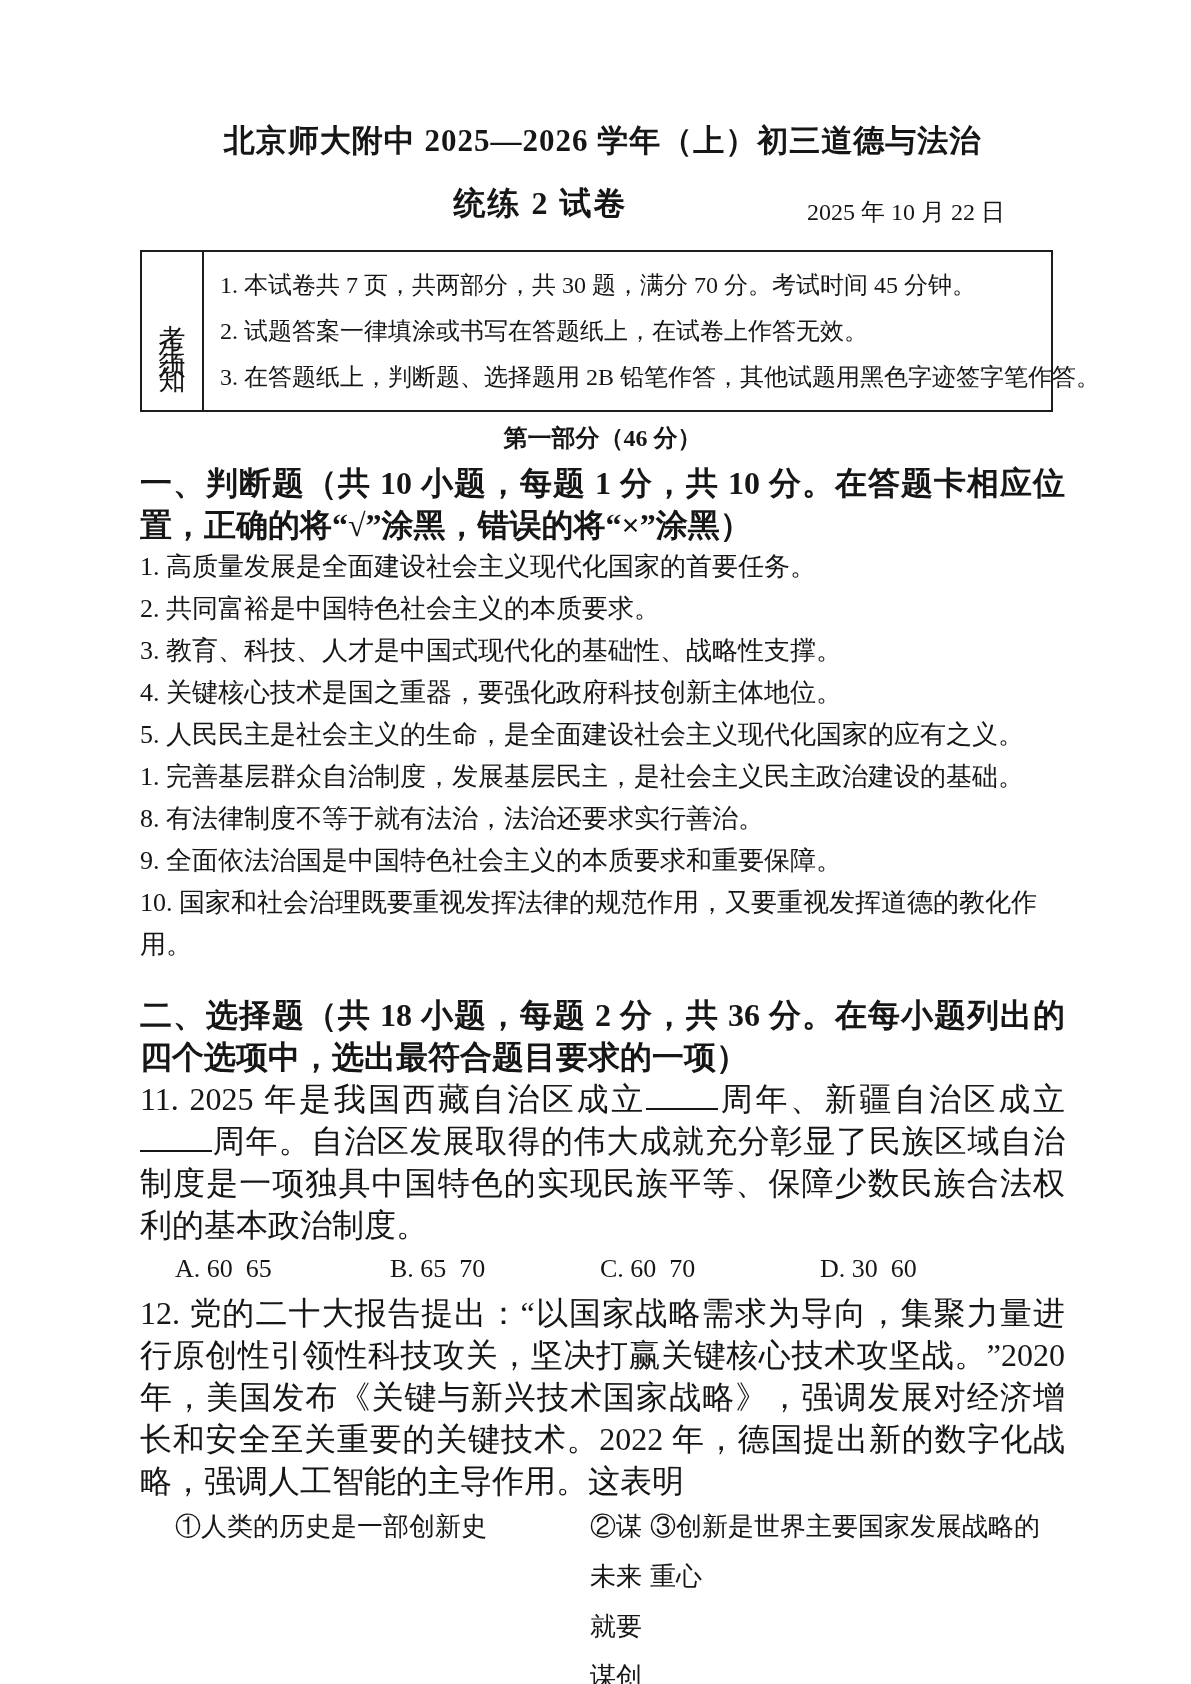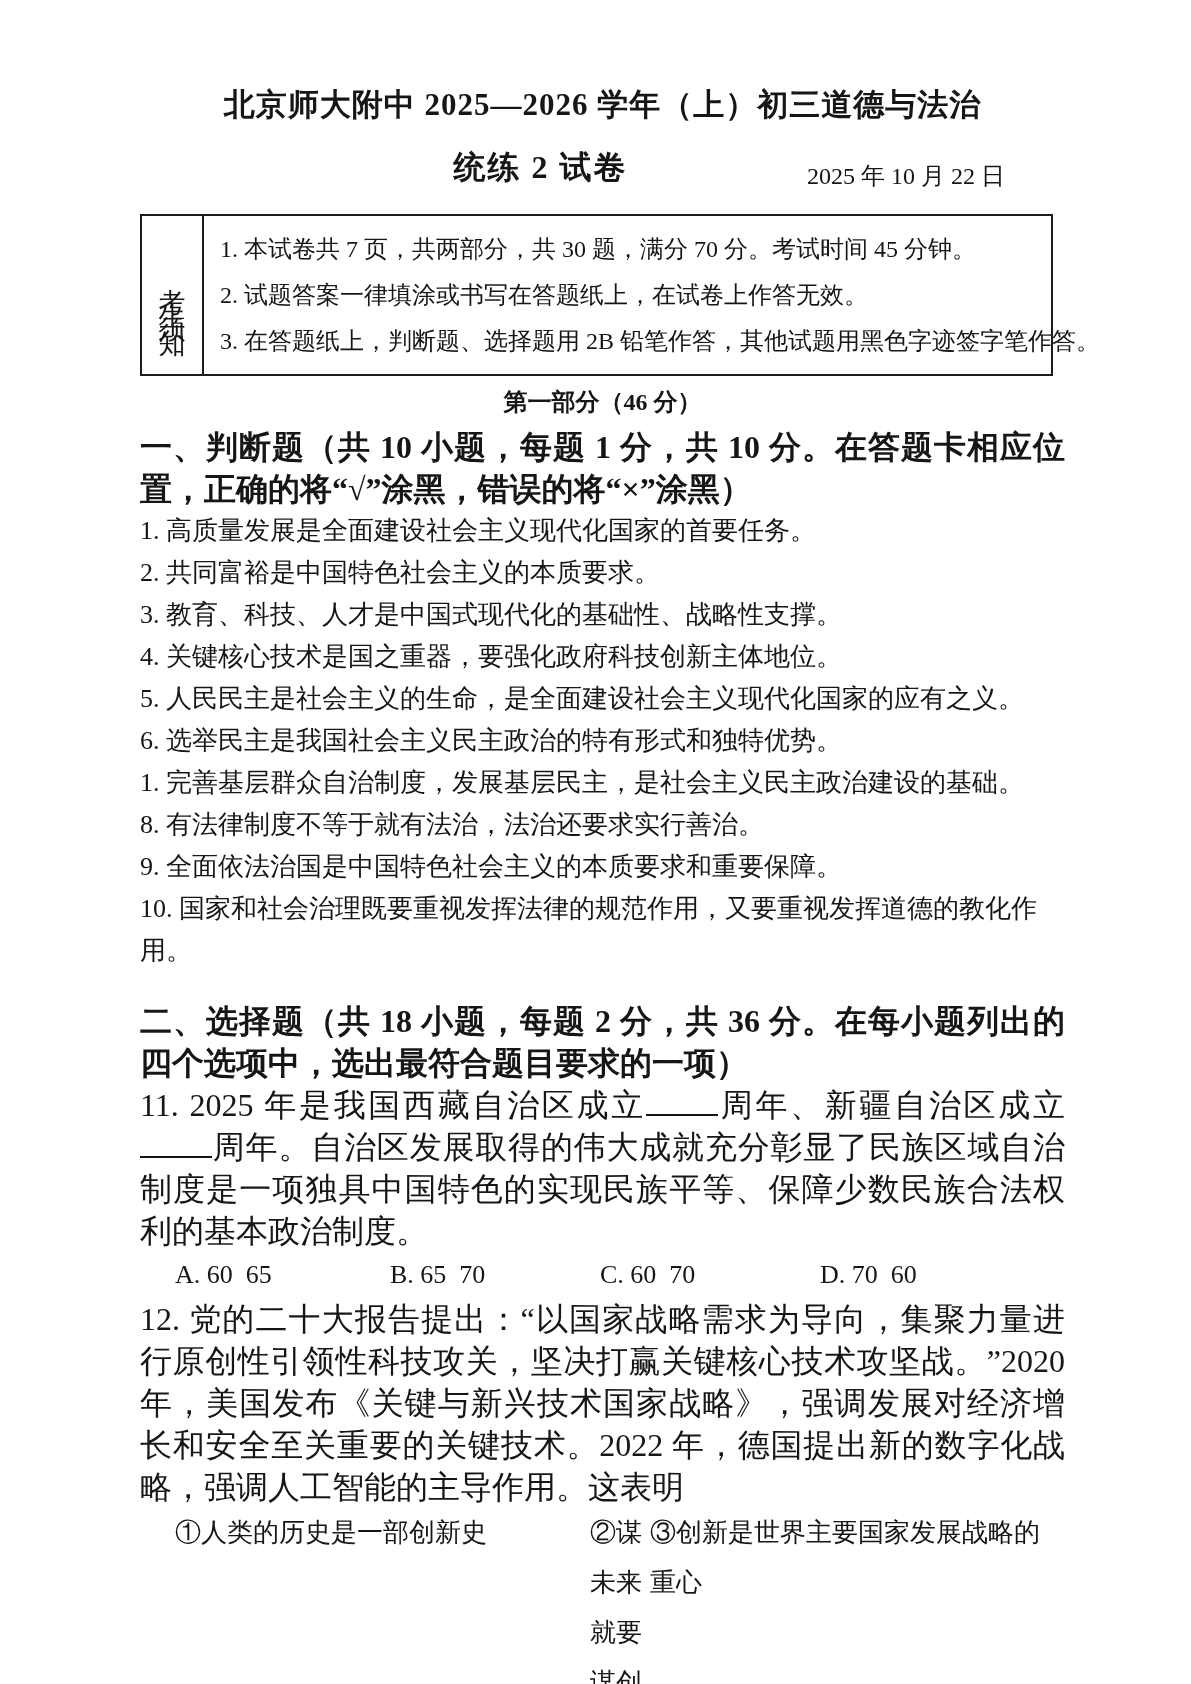--- a/index.html
+++ b/index.html
@@ -9,21 +9,21 @@
   }
   .sheet {
     position: relative;
     width: 1191px;
     height: 1684px;
     background: #ffffff;
     color: #161616;
     font-family: "Liberation Serif", "DejaVu Serif", serif;
     overflow: hidden;
     box-sizing: border-box;
-    padding: 84px 126px 0 140px;
+    padding: 120px 126px 0 140px;
   }
   .title {
     text-align: center;
     font-size: 31px;
     font-weight: 700;
     letter-spacing: 1px;
     margin: 0 0 20px 0;
   }
   .subtitle-row {
     position: relative;
@@ -150,35 +150,34 @@
 
   <div class="part-heading">第一部分（46 分）</div>
 
   <p class="para sec-heading">一、判断题（共 10 小题，每题 1 分，共 10 分。在答题卡相应位置，正确的将“√”涂黑，错误的将“×”涂黑）</p>
 
   <p class="item-line">1. 高质量发展是全面建设社会主义现代化国家的首要任务。</p>
   <p class="item-line">2. 共同富裕是中国特色社会主义的本质要求。</p>
   <p class="item-line">3. 教育、科技、人才是中国式现代化的基础性、战略性支撑。</p>
   <p class="item-line">4. 关键核心技术是国之重器，要强化政府科技创新主体地位。</p>
   <p class="item-line">5. 人民民主是社会主义的生命，是全面建设社会主义现代化国家的应有之义。</p>
-  <p class="item-line">6. 选举民主是我国社会主义民主政治的特有形式和独特优势。</p>
   <p class="item-line">1. 完善基层群众自治制度，发展基层民主，是社会主义民主政治建设的基础。</p>
   <p class="item-line">8. 有法律制度不等于就有法治，法治还要求实行善治。</p>
   <p class="item-line">9. 全面依法治国是中国特色社会主义的本质要求和重要保障。</p>
   <p class="item-line">10. 国家和社会治理既要重视发挥法律的规范作用，又要重视发挥道德的教化作用。</p>
 
   <p class="para sec-heading gap-top">二、选择题（共 18 小题，每题 2 分，共 36 分。在每小题列出的四个选项中，选出最符合题目要求的一项）</p>
 
   <p class="para"><span>11. 2025 年是我国西藏自治区成立</span><span class="blank"></span><span>周年、新疆自治区成立</span><span class="blank"></span><span>周年。自治区发展取得的伟大成就充分彰显了民族区域自治制度是一项独具中国特色的实现民族平等、保障少数民族合法权利的基本政治制度。</span></p>
 
   <div class="options-row q11-opts">
     <span class="opt">A. 60  65</span>
     <span class="opt">B. 65  70</span>
     <span class="opt">C. 60  70</span>
-    <span class="opt">D. 70  60</span>
+    <span class="opt">D. 30  60</span>
   </div>
 
   <p class="para">12. 党的二十大报告提出：“以国家战略需求为导向，集聚力量进行原创性引领性科技攻关，坚决打赢关键核心技术攻坚战。”2020 年，美国发布《关键与新兴技术国家战略》，强调发展对经济增长和安全至关重要的关键技术。2022 年，德国提出新的数字化战略，强调人工智能的主导作用。这表明</p>
 
   <div class="statements">
     <span class="stmt">①人类的历史是一部创新史</span>
     <span class="stmt">②谋未来就要谋创新</span>
     <span class="stmt">③创新是世界主要国家发展战略的重心</span>
 
   </div>

